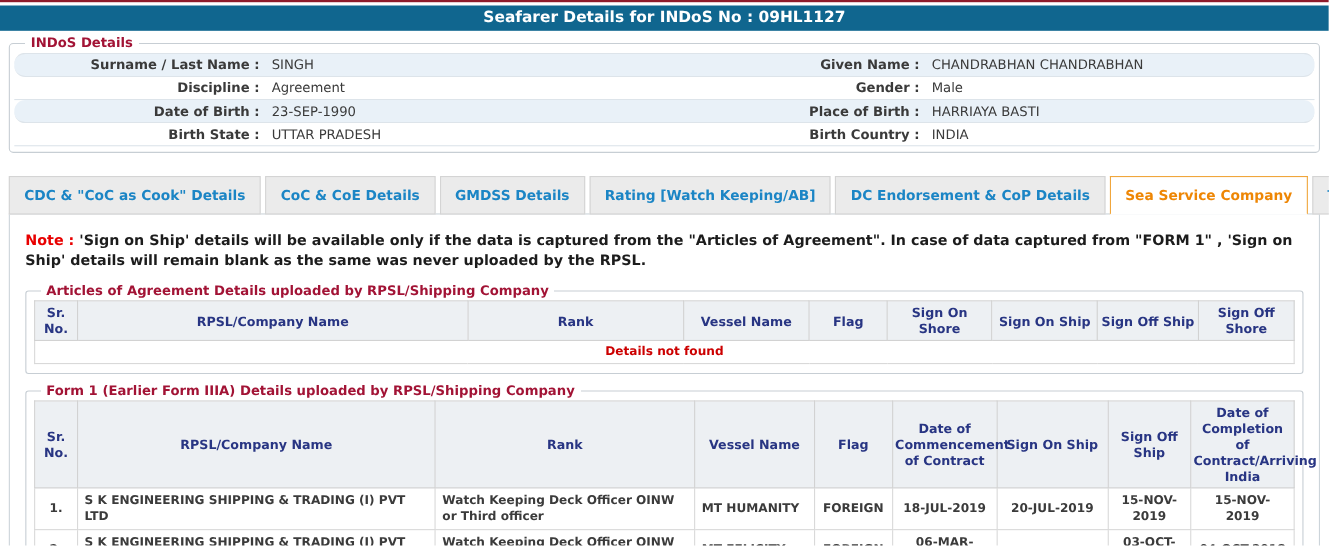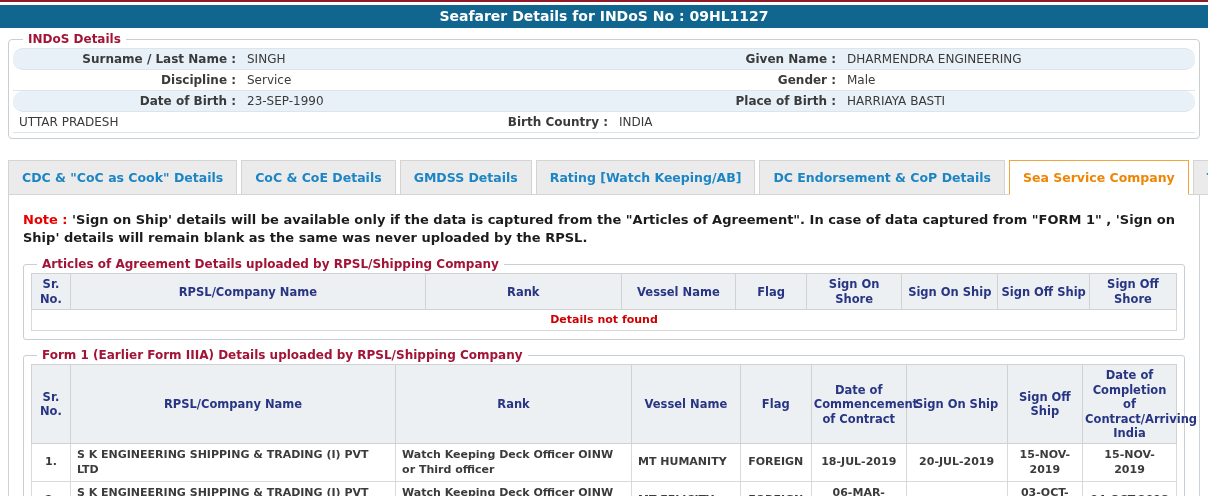--- a/index.html
+++ b/index.html
@@ -82,35 +82,36 @@
 <div class="top-line"></div>
 
 <div class="title-bar">Seafarer Details for INDoS No : 09HL1127</div>
 
 <fieldset class="indos-fieldset">
   <legend>INDoS Details</legend>
   <div class="info-row stripe">
     <div class="info-label">Surname / Last Name :</div>
     <div class="info-value">SINGH</div>
     <div class="info-label">Given Name :</div>
-    <div class="info-value">DHARMENDRA ENGINEERING</div>
+    <div class="info-value">CHANDRABHAN CHANDRABHAN</div>
   </div>
   <div class="info-row">
     <div class="info-label">Discipline :</div>
-    <div class="info-value">Service</div>
+    <div class="info-value">Agreement</div>
     <div class="info-label">Gender :</div>
     <div class="info-value">Male</div>
   </div>
   <div class="info-row stripe">
     <div class="info-label">Date of Birth :</div>
     <div class="info-value">23-SEP-1990</div>
     <div class="info-label">Place of Birth :</div>
     <div class="info-value">HARRIAYA BASTI</div>
   </div>
   <div class="info-row">
+    <div class="info-label">Birth State :</div>
     <div class="info-value">UTTAR PRADESH</div>
     <div class="info-label">Birth Country :</div>
     <div class="info-value">INDIA</div>
   </div>
 </fieldset>
 
 <div class="tabbar">
   <div class="tab">CDC &amp; "CoC as Cook" Details</div>
   <div class="tab">CoC &amp; CoE Details</div>
   <div class="tab">GMDSS Details</div>

